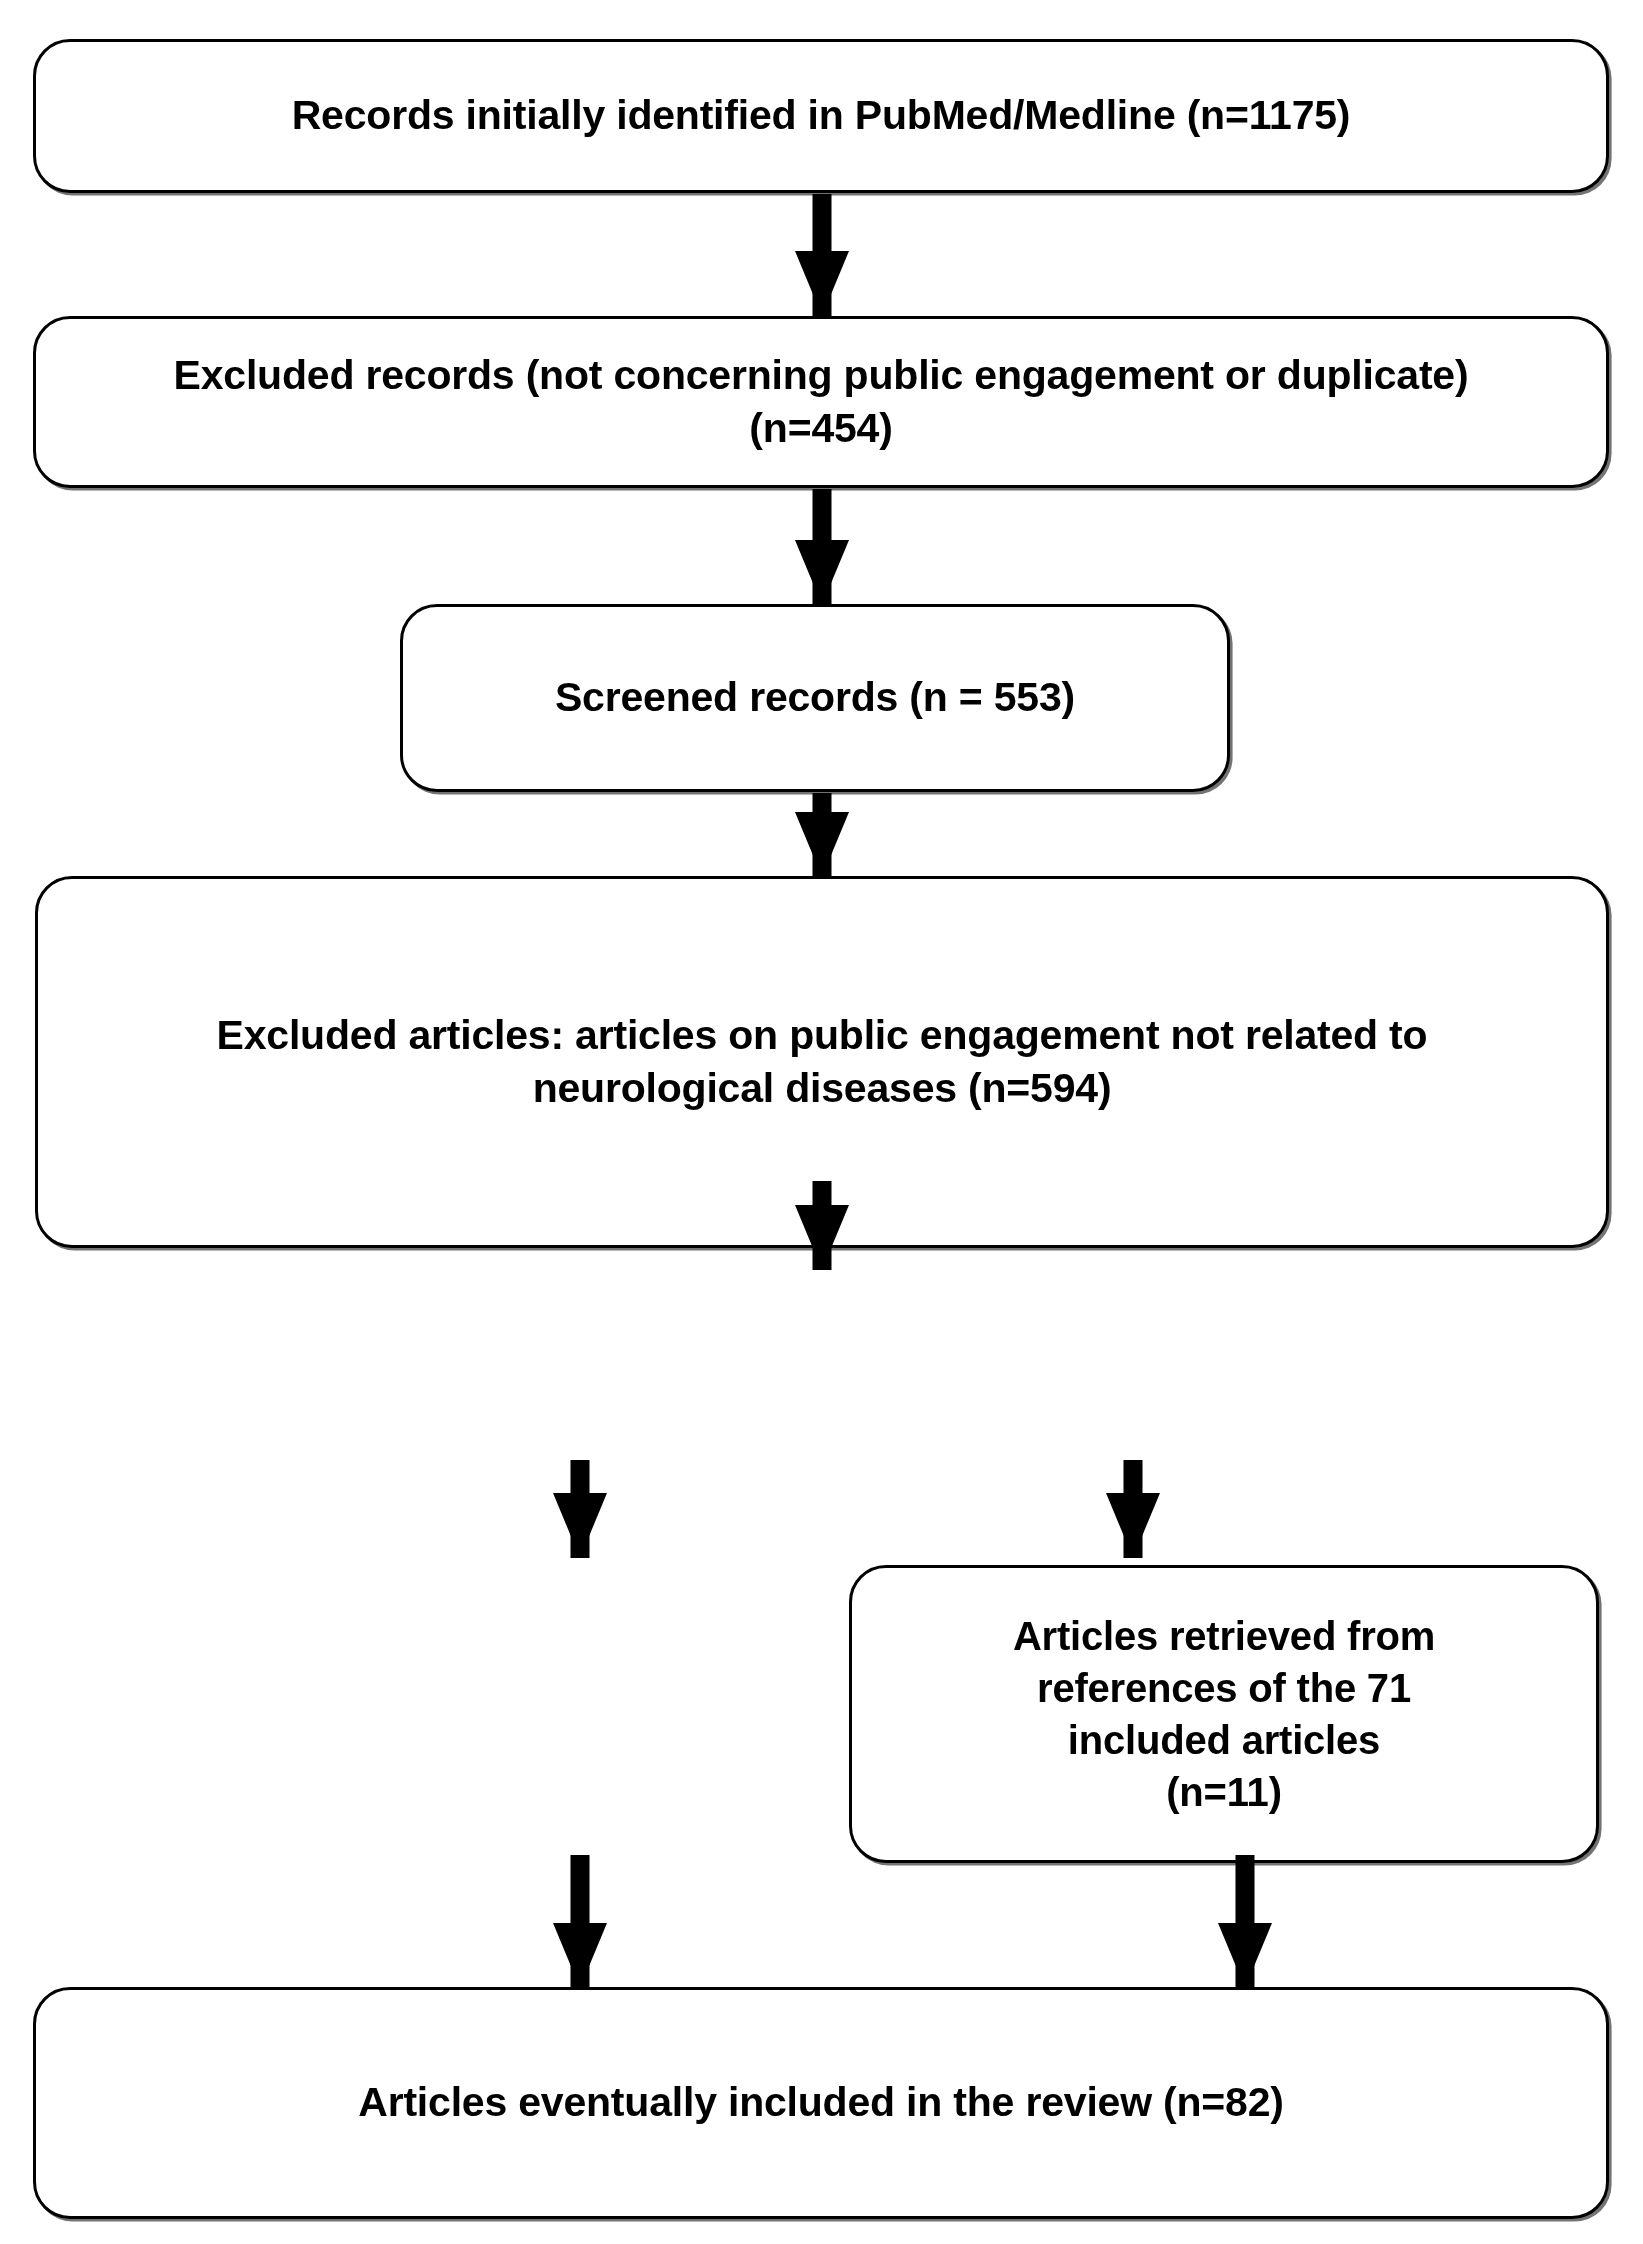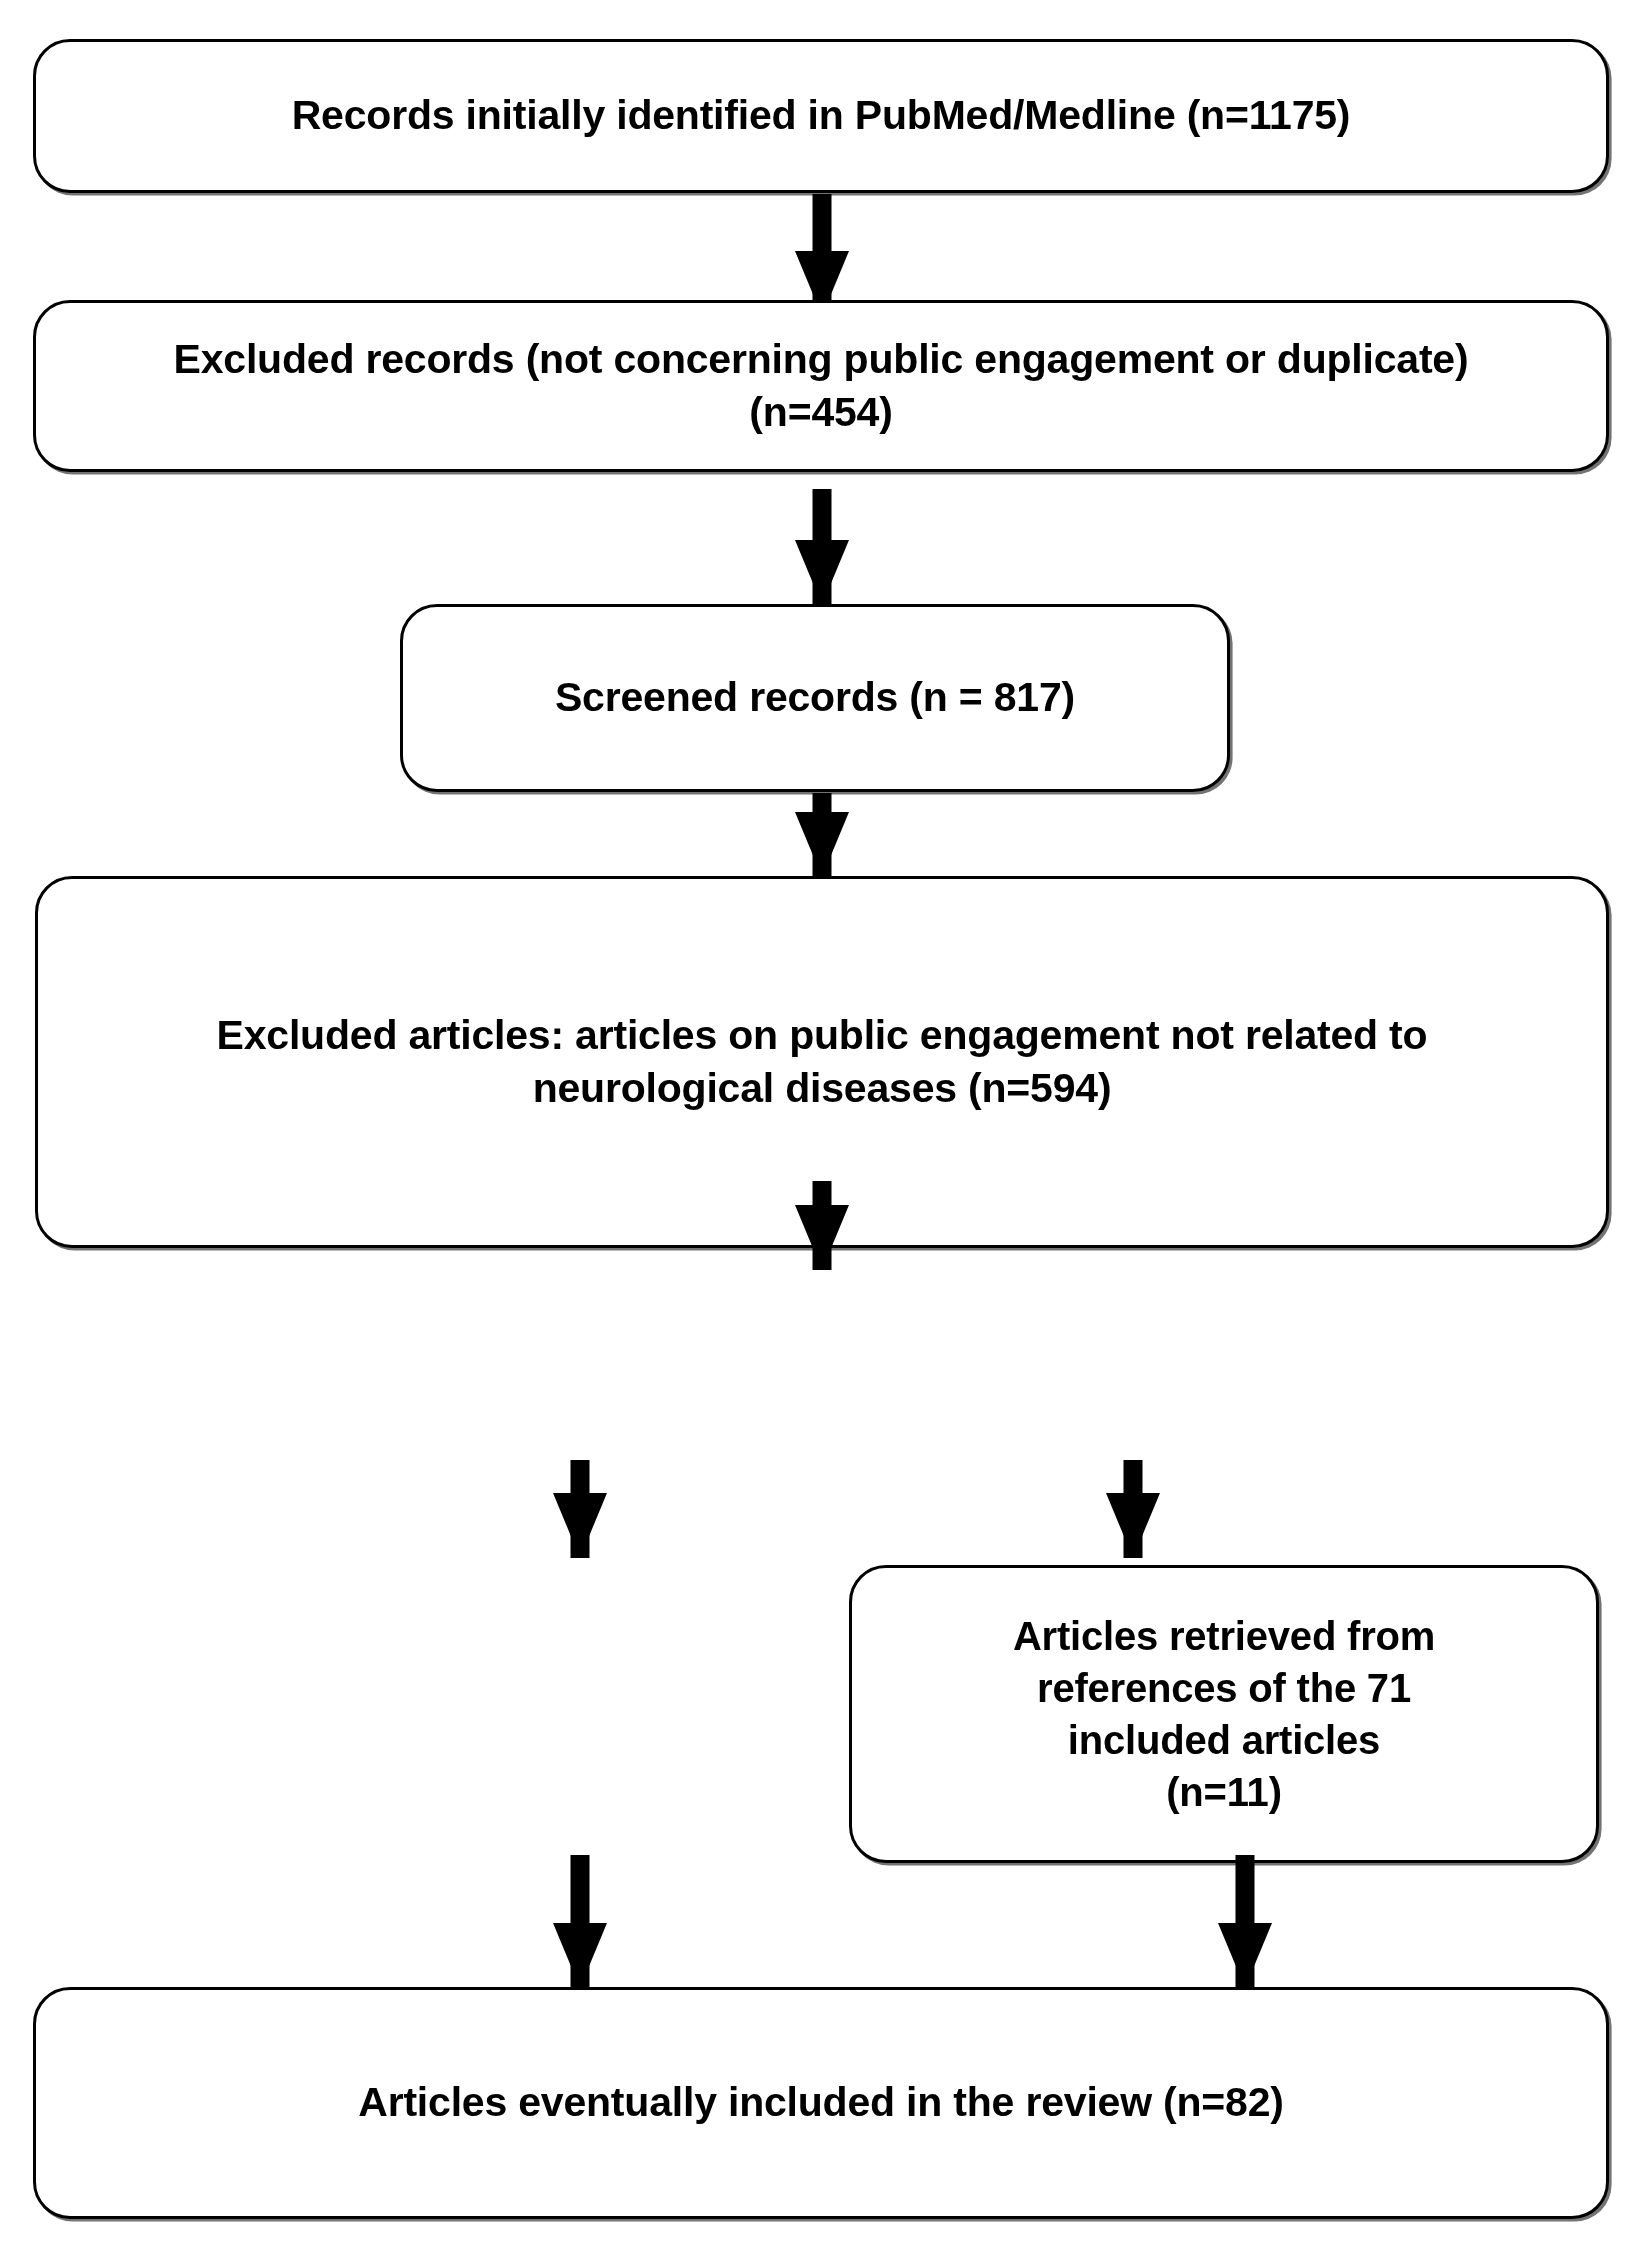--- a/index.html
+++ b/index.html
@@ -35,21 +35,21 @@
     letter-spacing: -0.2px;
     box-shadow: 2.6px 2.6px 0 rgba(0,0,0,0.55);
   }
   .node .label {
     display: block;
     padding: 0 23px;
     white-space: pre-line;
   }
   
   #node-identified   { left: 33px;  top: 39px;   width: 1576px; height: 154px; font-size: 41px; }
-  #node-excluded-1   { left: 33px;  top: 300px;  width: 1576px; height: 172px; font-size: 41px; }
+  #node-excluded-1   { left: 33px;  top: 316px;  width: 1576px; height: 172px; font-size: 41px; }
   #node-screened     { left: 400px; top: 604px;  width: 830px;  height: 188px; font-size: 41px; }
   #node-excluded-2   { left: 35px;  top: 876px; width: 1574px; height: 372px; font-size: 41px; }
   #node-evaluated    { left: 419px; top: 1269px; width: 831px;  height: 190px; font-size: 39px; }
   #node-addressing   { left: 47px;  top: 1556px; width: 722px;  height: 298px; font-size: 40px; }
   #node-retrieved    { left: 849px; top: 1556px; width: 750px;  height: 298px; font-size: 40px; margin-top: 9px; }
   #node-included     { left: 33px;  top: 1987px; width: 1576px; height: 232px; font-size: 41px; }
 
   
   .arrow {
     position: absolute;
@@ -92,21 +92,21 @@
     <span class="label">Excluded records (not concerning public engagement or duplicate)
 (n=454)</span>
   </div>
 
   <div class="arrow" id="arrow-2" style="left: 791px; top: 489px; width: 61px; height: 116px;">
     <div class="stem" style="height: 116px;"></div>
     <div class="head"></div>
   </div>
 
   <div class="node" id="node-screened">
-    <span class="label">Screened records (n = 817)</span>
+    <span class="label">Screened records (n = 553)</span>
   </div>
 
   <div class="arrow" id="arrow-3" style="left: 791px; top: 793px; width: 61px; height: 84px;">
     <div class="stem" style="height: 84px;"></div>
     <div class="head"></div>
   </div>
 
   <div class="node" id="node-excluded-2">
     <span class="label">Excluded articles: articles on public engagement not related to
 neurological diseases  (n=594)</span>

